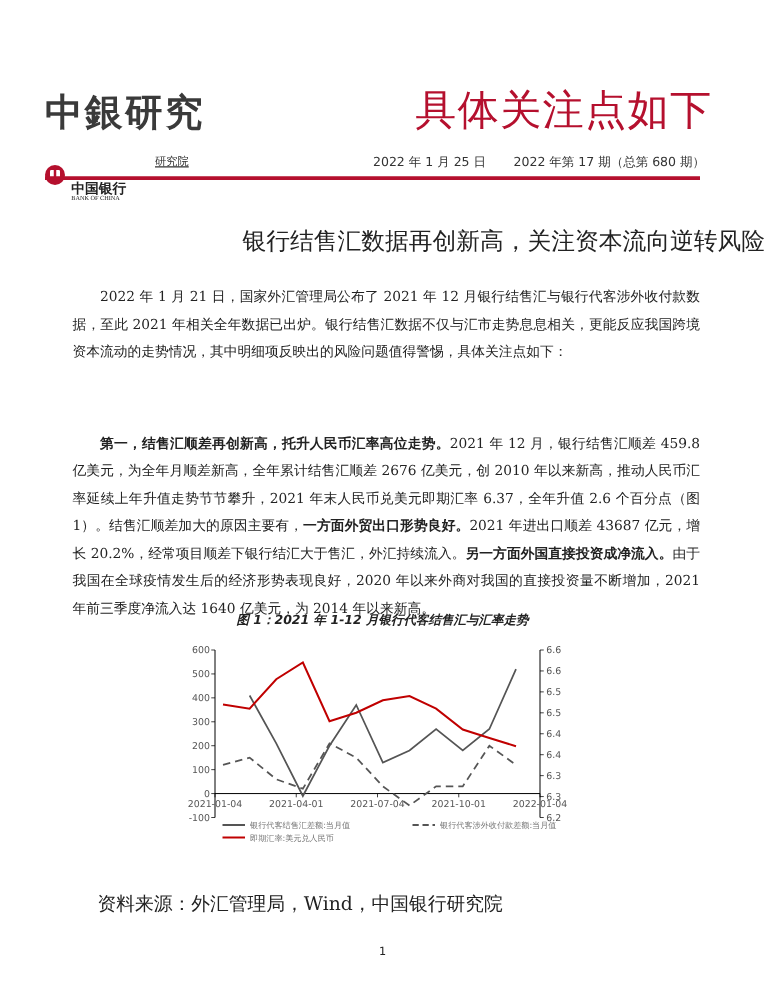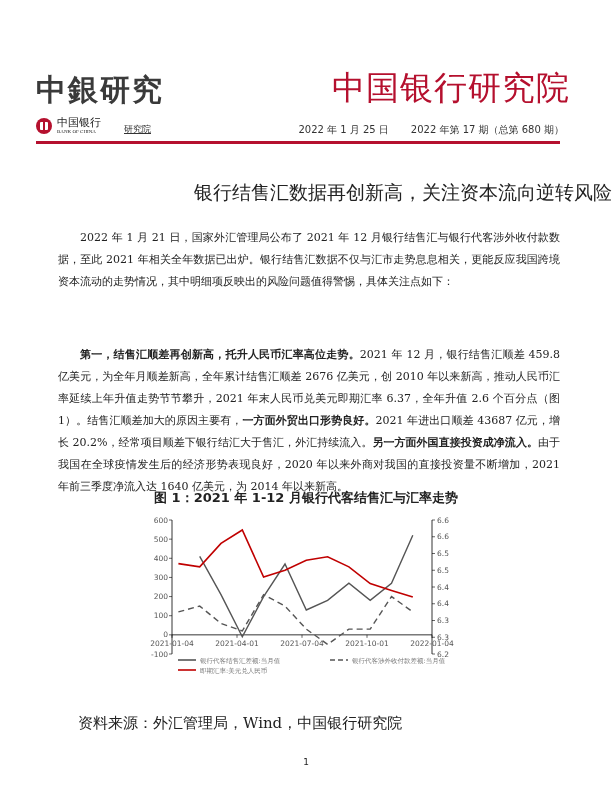--- a/index.html
+++ b/index.html
@@ -12,49 +12,49 @@
          color: #b5102e; font-family: "DejaVu Sans", "Liberation Sans", sans-serif;
          letter-spacing: 1px; }
   .boc-logo { position: absolute; left: 36px; top: 117px; display: flex; align-items: center; }
   .boc-mark { width: 16px; height: 16px; border-radius: 50%; background: #b5102e;
          position: relative; }
   .boc-mark::after { content: ""; position: absolute; left: 4px; top: 4px; width: 8px; height: 8px;
          background: #fff; border-radius: 1px; }
   .boc-mark::before { content: ""; position: absolute; left: 7px; top: 1px; width: 2px; height: 14px;
          background: #b5102e; z-index: 2; }
   .boc-name { margin-left: 5px; display: flex; flex-direction: column; line-height: 1; }
-  .boc-cn { font-size: 11px; font-weight: normal; color: #222; }
+  .boc-cn { font-size: 11px; font-weight: bold; color: #222; margin-top: 28px; }
   .boc-en { font-size: 5px; color: #222; margin-top: 1px; font-family: "Liberation Serif", serif; }
   .institute { position: absolute; left: 124px; top: 123px; font-size: 9px; color: #333;
          font-family: "DejaVu Sans", sans-serif; text-decoration: underline; }
   .header-meta { position: absolute; right: 48px; top: 123px; font-size: 10px; color: #333;
          font-family: "DejaVu Sans", sans-serif; display: flex; gap: 22px; }
   .header-rule { position: absolute; left: 36px; right: 52px; top: 141px; height: 3px;
          background: #b5102e; }
   .article-title { position: absolute; left: 0; right: 0; top: 180px; text-align: right;
          font-size: 19px; font-family: "DejaVu Sans", sans-serif; color: #222; }
   .para { position: absolute; left: 58px; width: 502px; font-size: 11px; line-height: 22px;
          text-align: justify; text-indent: 2em; color: #222; }
   .p1 { top: 216px; }
   .p2 { top: 312px; margin-top: 32px; }
   .para b { font-weight: bold; }
   .figure-title { position: absolute; left: 0; right: 0; top: 489px; text-align: center;
-         font-size: 13px; font-weight: bold; font-family: "DejaVu Sans", sans-serif; color: #222; }
+         font-size: 10px; font-weight: bold; font-family: "DejaVu Sans", sans-serif; color: #222; font-style: italic; }
   .chart { position: absolute; left: 140px; top: 508px; width: 330px; height: 170px; }
   .source { position: absolute; left: 78px; top: 714px; font-size: 15px; color: #222; }
   .page-number { position: absolute; left: 0; right: 0; top: 757px; text-align: center;
          font-size: 9px; font-family: "DejaVu Sans", sans-serif; color: #222; }
   .axis-label { font-family: "DejaVu Sans", sans-serif; font-size: 7.5px; fill: #555; }
   .legend-label { font-family: "DejaVu Sans", sans-serif; font-size: 6.5px; fill: #777; }
 </style>
 </head>
 <body>
 
 <div class="brand-calligraphy">中銀研究</div>
-<div class="series-title">中国银行研究院</div>
+<div class="series-title">具体关注点如下</div>
 
 <div class="boc-logo">
   <div class="boc-mark"></div>
   <div class="boc-name">
     <span class="boc-cn">中国银行</span>
     <span class="boc-en">BANK OF CHINA</span>
   </div>
 </div>
 <div class="institute">研究院</div>
 <div class="header-meta">

